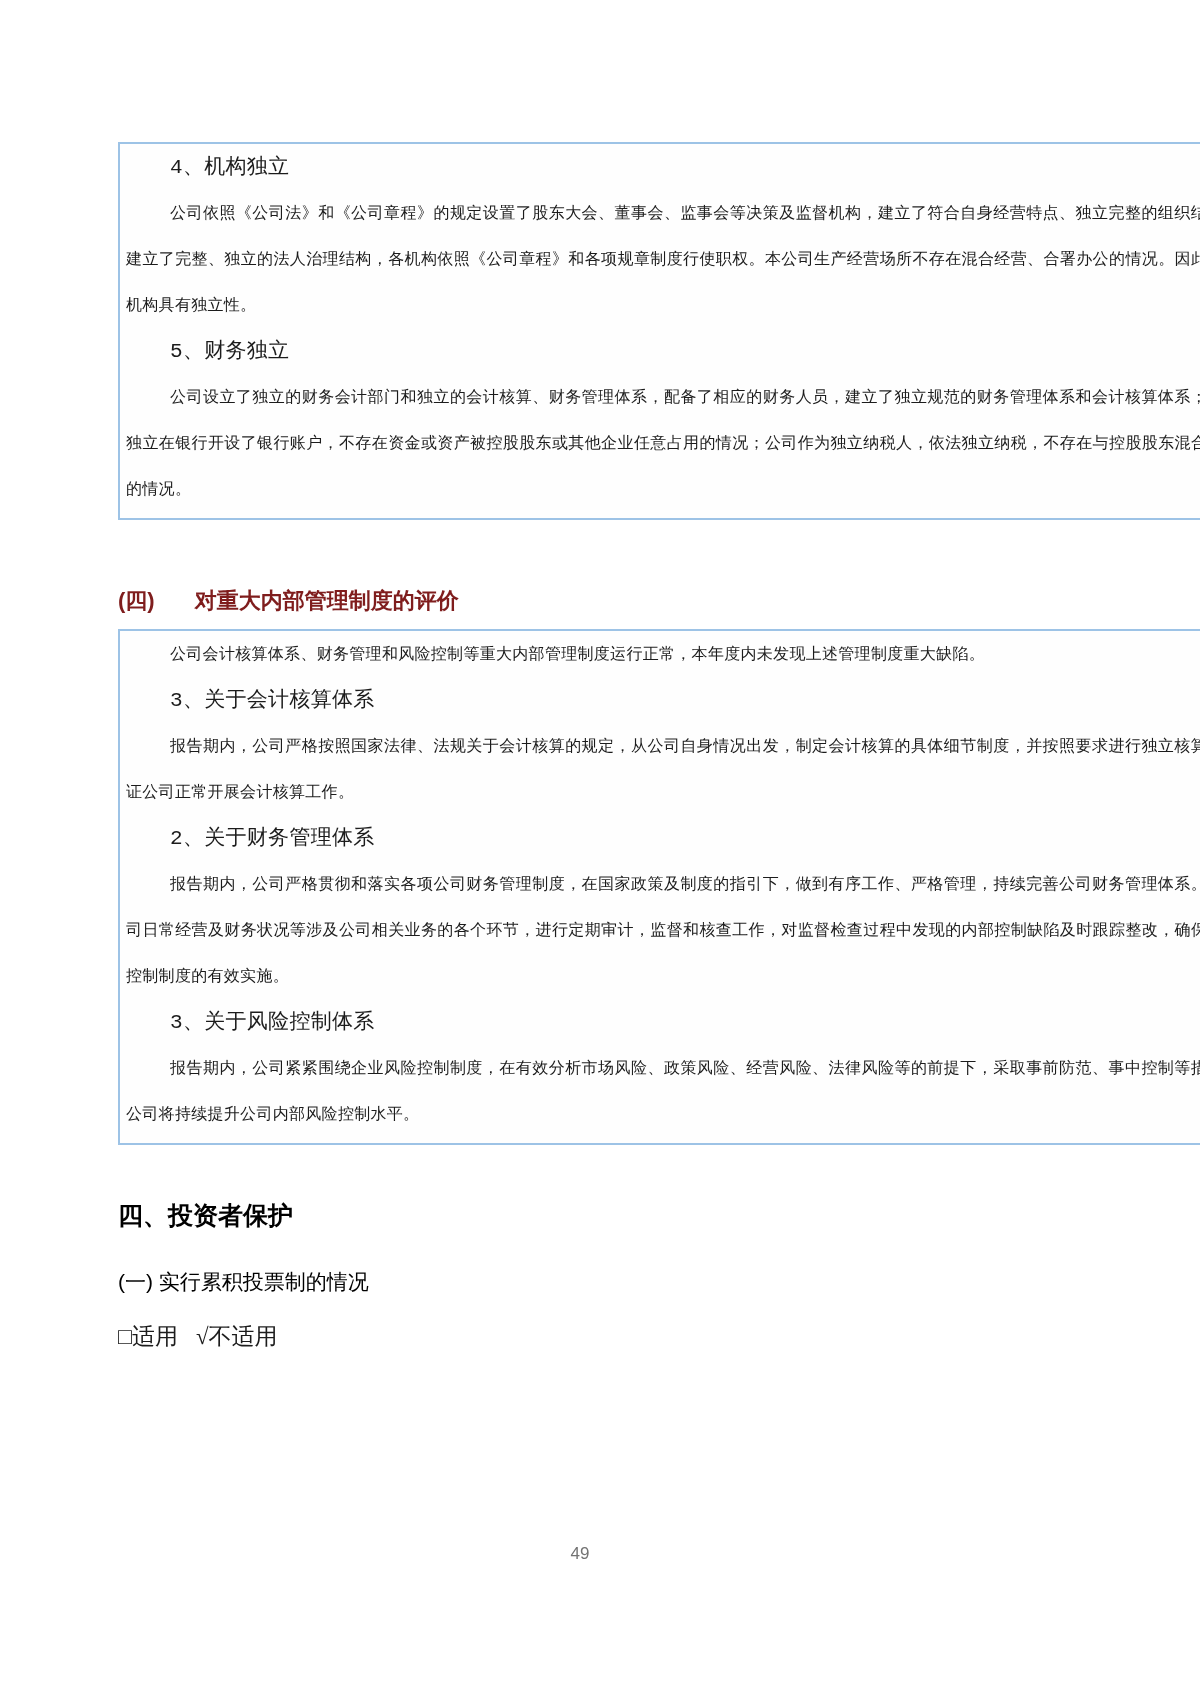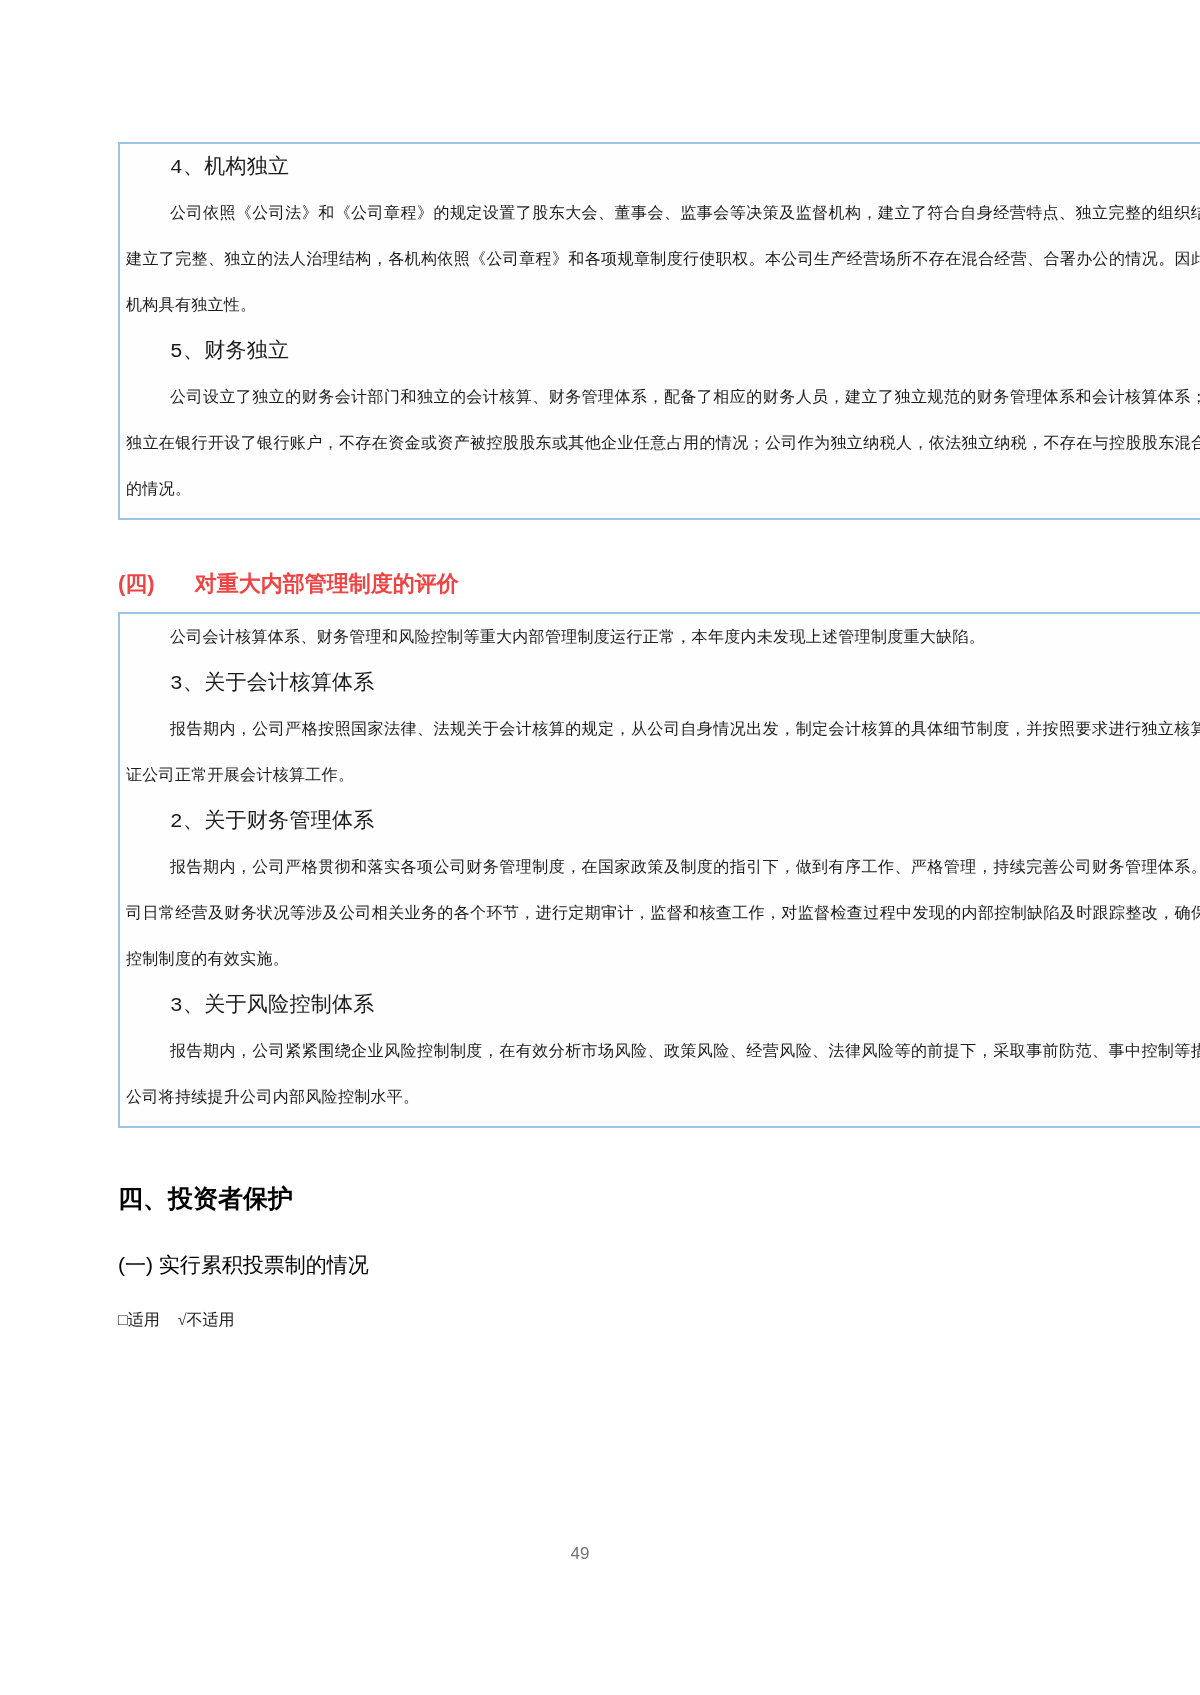--- a/index.html
+++ b/index.html
@@ -40,24 +40,24 @@
     line-height: 46px;
   }
   .para {
     margin: 0;
     text-indent: 44px;
     text-align: justify;
     font-size: 16px;
     line-height: 46px;
   }
   .section-heading {
-    margin: 48px 0 0 118px;
+    margin: 65px 0 0 118px;
     font-size: 22px;
     font-weight: bold;
-    color: #ef4444;
+    color: #7f1d1d;
     line-height: 32px;
     font-family: "Liberation Sans", "DejaVu Sans", sans-serif;
   }
   .section-heading .h-text {
     margin-left: 40px;
   }
   .box-mid {
     margin-top: 12px;
   }
   .chapter-heading {
@@ -73,21 +73,21 @@
   .subsection-heading {
     margin: 34px 0 0 118px;
     font-size: 21px;
     font-weight: normal;
     color: #000000;
     line-height: 30px;
     font-family: "Liberation Sans", "DejaVu Sans", sans-serif;
   }
   .applicability {
     margin: 24px 0 0 118px;
-    font-size: 16px;
+    font-size: 23px;
     line-height: 32px;
     color: #1c1c1c;
   }
   .applicability .not-applicable {
     margin-left: 18px;
   }
   .page-footer {
     position: absolute;
     left: 0;
     top: 1544px;

